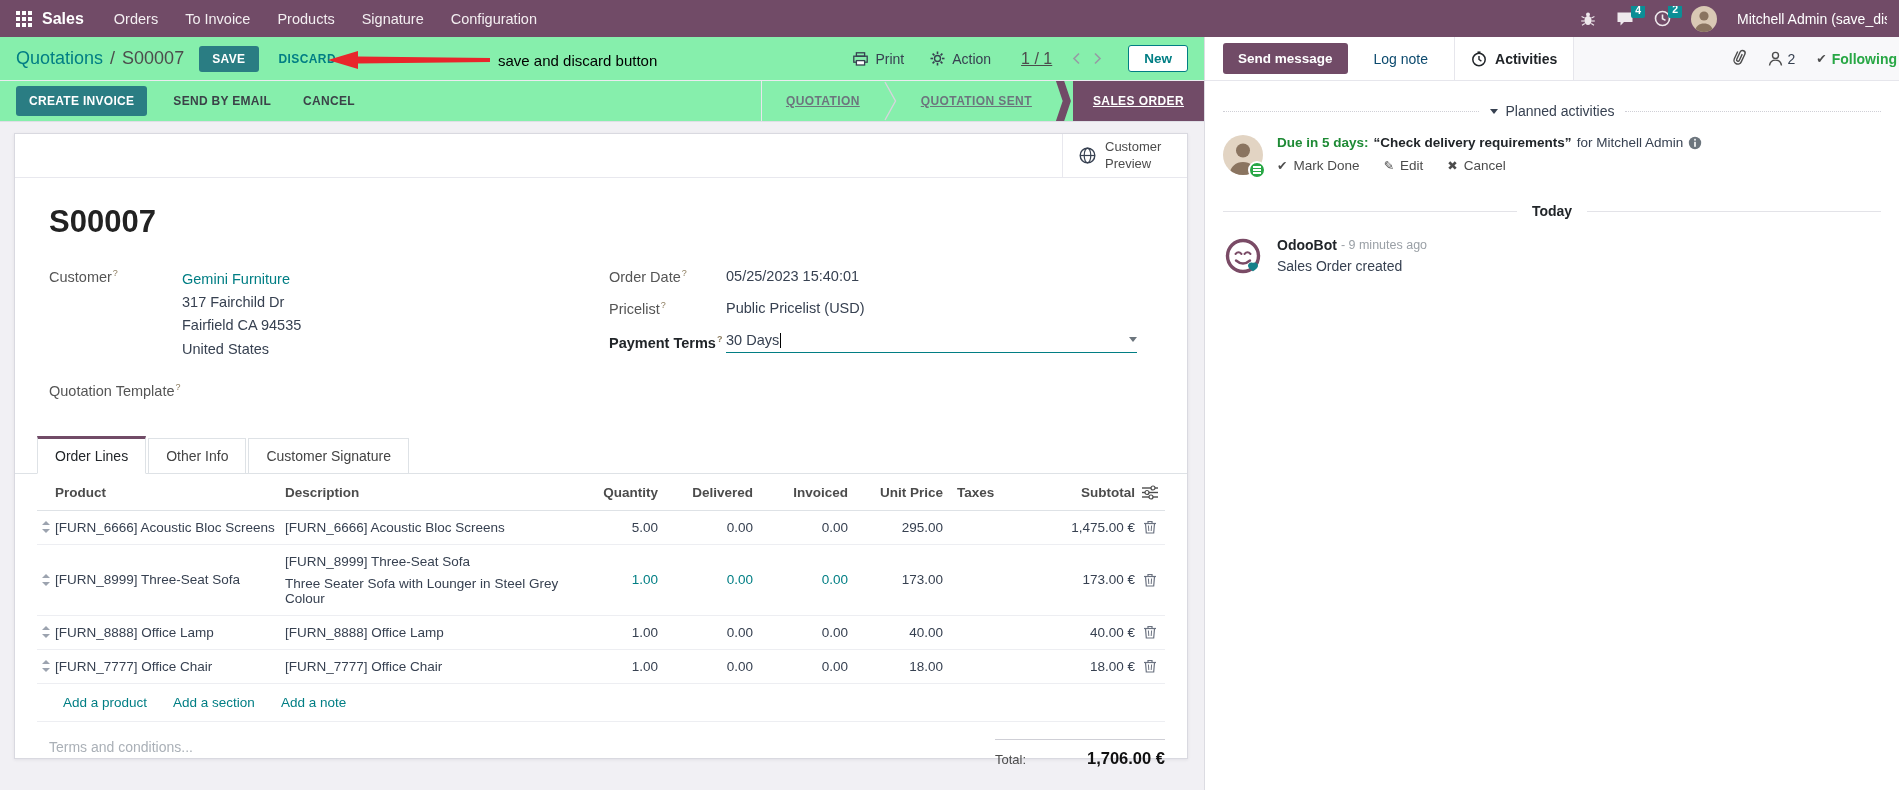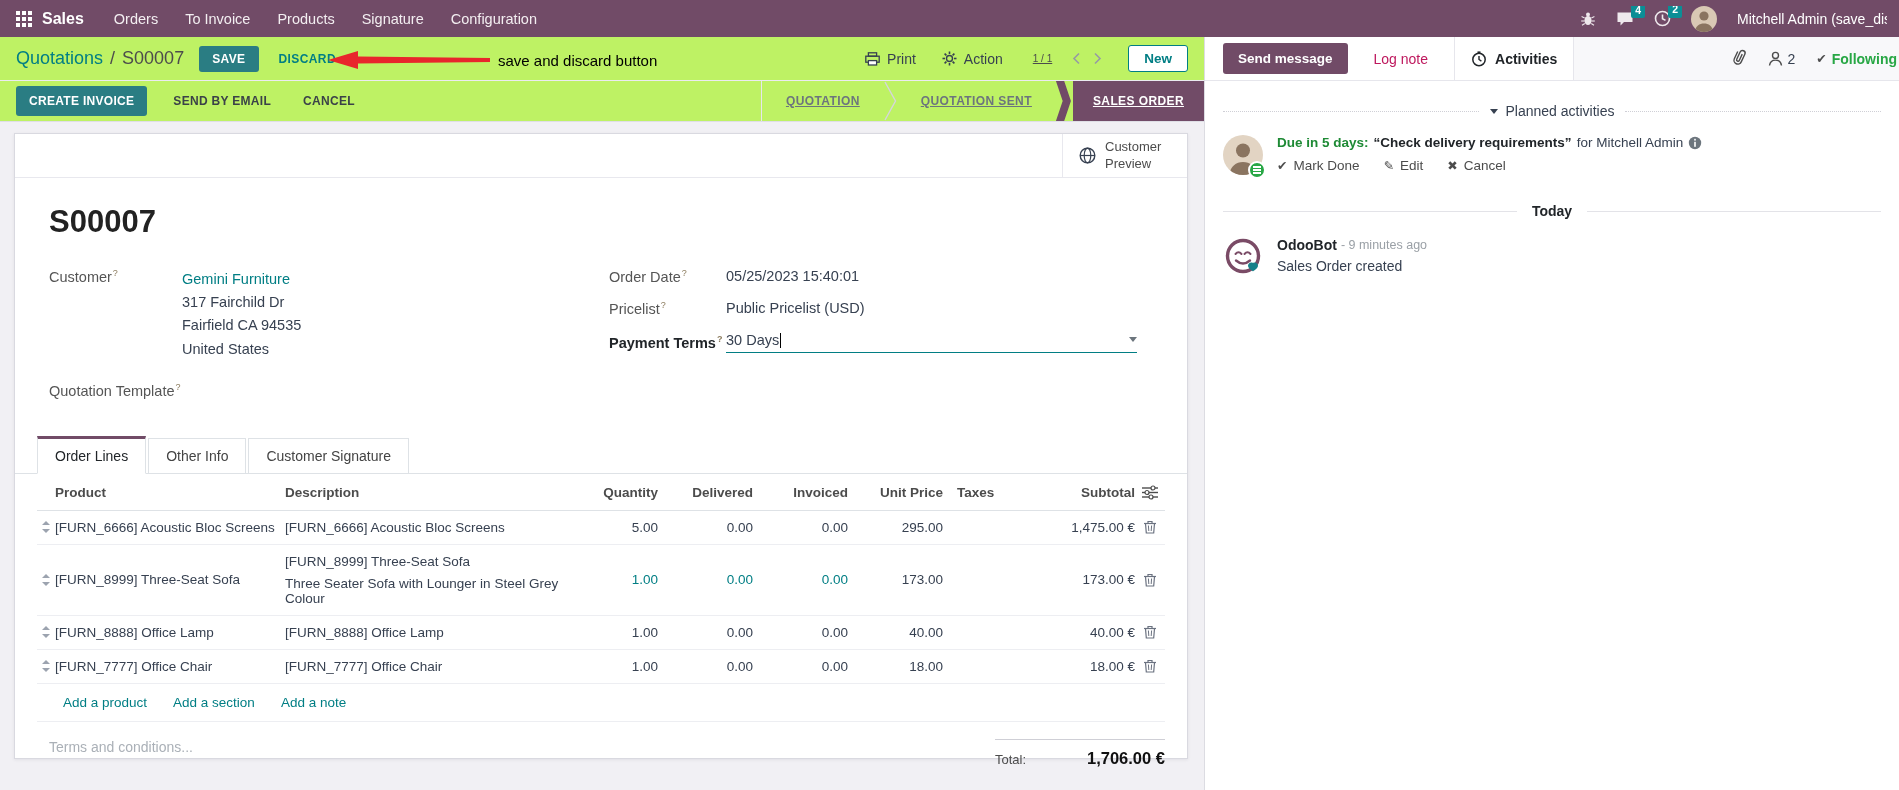--- a/index.html
+++ b/index.html
@@ -16,34 +16,34 @@
   .grid-icon i { width: 4px; height: 4px; background: #fff; display: block; }
   .nav-app { font-size: 16px; font-weight: 700; margin-right: 30px; cursor: pointer; }
   .nav-item { font-size: 14.5px; margin-right: 27px; color: #f3eef1; cursor: pointer; }
   .nav-right { margin-left: auto; display: flex; align-items: center; gap: 20px; white-space: nowrap; overflow: hidden; }
   .icon-wrap { position: relative; cursor: pointer; display: flex; align-items: center; }
   .nav-badge { position: absolute; top: -8px; right: -11px; background: #0b8e96; color: #fff; font-size: 10.5px; font-weight: 700; padding: 1px 4px; border-radius: 2px; line-height: 1.3; }
   .nav-avatar { width: 26px; height: 26px; border-radius: 50%; background: #d9c8b4; overflow: hidden; flex: none; }
   .nav-user { font-size: 14px; color: #fff; max-width: 150px; overflow: hidden; }
 
   .workspace { display: flex; height: 753px; }
-  .left-pane { width: 1205px; flex: none; border-right: 1px solid #dcdce2; display: flex; flex-direction: column; background: #bef264; }
+  .left-pane { width: 1205px; flex: none; border-right: 1px solid #dcdce2; display: flex; flex-direction: column; background: #86efac; }
 
   
   .control-row { height: 44px; flex: none; display: flex; align-items: center; padding: 0 16px; position: relative; border-bottom: 1px solid #ebebf0; }
   .breadcrumb { font-size: 18px; color: #4c4c4c; display: flex; align-items: center; gap: 7px; }
   .breadcrumb .parent { color: #017E84; cursor: pointer; }
   .btn-save { background: #2a7d83; color: #fff; font-size: 12px; font-weight: 700; letter-spacing: .4px; padding: 6px 13px; border-radius: 3px; margin-left: 15px; text-align: center; }
   .btn-discard { color: #017E84; font-size: 12px; font-weight: 700; letter-spacing: .4px; margin-left: 14px; padding: 6px 6px; }
   .annotation-arrow { position: absolute; left: 328px; top: 12px; }
   .annotation-text { position: absolute; left: 498px; top: 15px; font-size: 15px; color: #000; }
   .cp-right { margin-left: auto; display: flex; align-items: center; }
   .cp-btn { display: flex; align-items: center; gap: 7px; font-size: 14px; color: #374151; margin-left: 26px; }
   .pager { display: flex; align-items: center; margin-left: 30px; }
-  .pager-num { font-size: 10px; color: #4c4c4c; margin-right: 14px; text-decoration: underline; }
+  .pager-num { font-size: 16px; color: #4c4c4c; margin-right: 14px; text-decoration: underline; }
   .pg-arrow { padding: 4px 6px; display: flex; align-items: center; }
   .btn-new { border: 1px solid #017E84; color: #017E84; background: #fff; font-size: 13.5px; font-weight: 600; padding: 5px 15px; border-radius: 3px; margin-left: 20px; }
 
   
   .status-row { height: 41px; flex: none; display: flex; align-items: center; padding-left: 16px; border-bottom: 1px solid #dfdfe6; }
   .btn-create { background: #2a7d83; color: #fff; font-size: 12px; font-weight: 700; letter-spacing: .3px; padding: 8px 13px; border-radius: 3px; }
   .btn-flat { color: #3b4248; font-size: 12px; font-weight: 700; letter-spacing: .3px; margin-left: 20px; padding: 8px 6px; }
   .statusbar { margin-left: auto; height: 100%; display: flex; align-items: stretch; border-left: 1px solid #e6e6ec; }
   .stage { display: flex; align-items: center; padding: 0 24px; font-size: 12px; font-weight: 700; letter-spacing: .4px; color: #6c757d; cursor: pointer; text-decoration: underline; }
   .stage-sep { display: flex; align-items: center; }
@@ -96,21 +96,21 @@
   .terms { color: #aab0b7; font-size: 14px; cursor: text; }
   .total-box { width: 170px; border-top: 1px solid #cfcfd6; padding-top: 9px; display: flex; justify-content: space-between; align-items: baseline; }
   .total-label { font-size: 13px; color: #4c4c4c; }
   .total-amount { font-size: 16.5px; font-weight: 700; color: #111; }
 
   
   .chatter { flex: 1; background: #fff; display: flex; flex-direction: column; overflow: hidden; }
   .chatter-top { height: 44px; flex: none; display: flex; align-items: stretch; border-bottom: 1px solid #e6e6ec; }
   .ct-left { display: flex; align-items: center; padding-left: 18px; gap: 24px; background: #fff; }
   .btn-send { background: #714B67; color: #fff; font-size: 13.5px; font-weight: 600; padding: 8px 15px; border-radius: 3px; }
-  .lognote { font-size: 14px; color: #be185d; padding: 8px 2px; }
+  .lognote { font-size: 14px; color: #0c4a6e; padding: 8px 2px; }
   .act-zone { flex: 1; background: #f8f8fa; display: flex; align-items: center; margin-left: 24px; border-left: 1px solid #e6e6ec; overflow: hidden; }
   .activities-chip { background: #fff; border-right: 1px solid #e6e6ec; height: calc(100% + 1px); display: flex; align-items: center; gap: 8px; padding: 0 16px; font-size: 14px; font-weight: 600; color: #212529; cursor: pointer; }
   .ct-icons { margin-left: auto; display: flex; align-items: center; gap: 21px; padding-right: 2px; }
   .followers { display: flex; align-items: center; gap: 4px; font-size: 14px; color: #374151; cursor: pointer; }
   .following { display: flex; align-items: center; gap: 5px; font-size: 14px; font-weight: 600; color: #28a745; cursor: pointer; }
   .glyph-green { color: #28a745; font-size: 13px; }
 
   .chatter-body { padding: 12px 18px; overflow: hidden; }
   .planned-header { display: flex; align-items: center; gap: 11px; color: #374151; font-size: 14px; margin: 10px 0 16px; }
   .dotline { flex: 1; border-top: 1px dotted #cfcfd6; }

